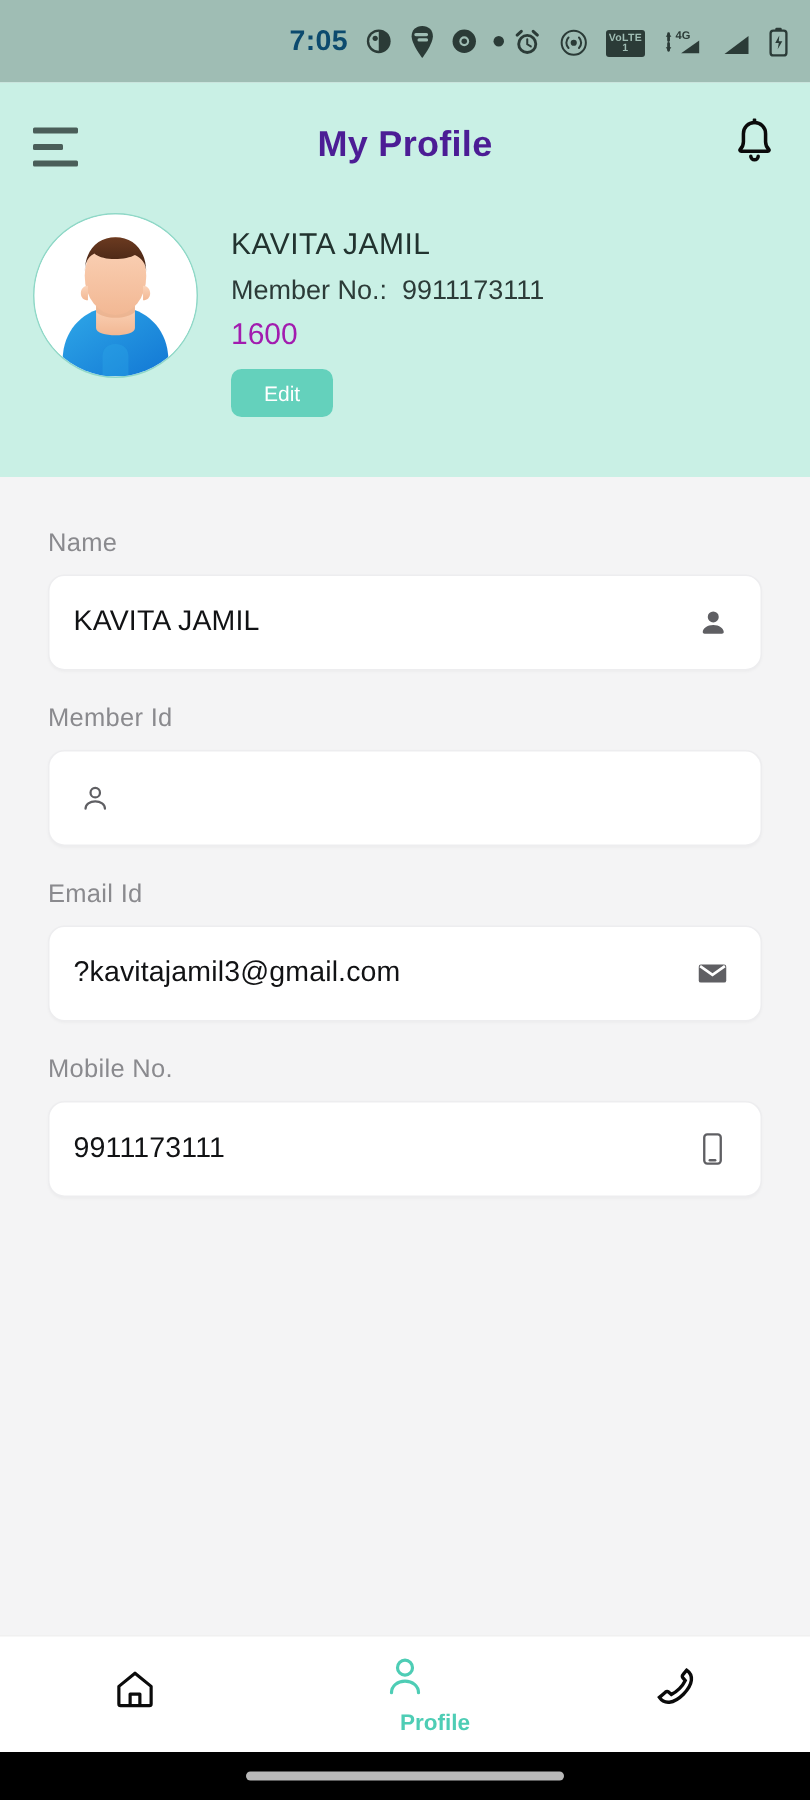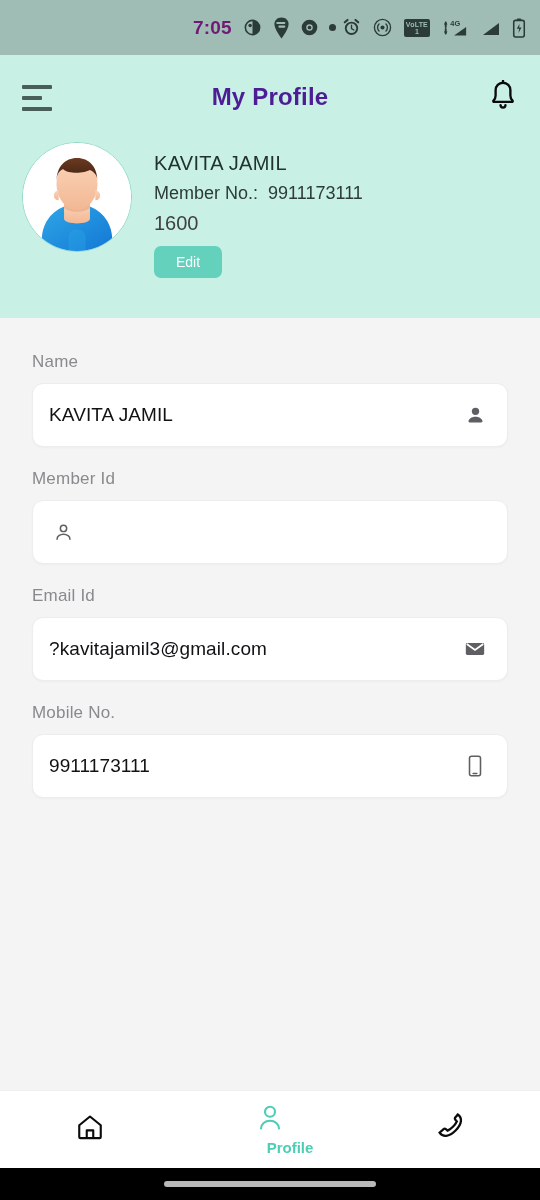--- a/index.html
+++ b/index.html
@@ -11,22 +11,22 @@
   }
   .phone { width:540px; height:1200px; position:relative; display:flex; flex-direction:column; }
 
   
   .statusbar{
     height:55px; background:#9FBDB4; flex:0 0 55px;
     display:flex; align-items:center; padding:0 14px; gap:0;
     color:#2B3B37;
   }
   .sb-left{ flex:1; display:flex; align-items:center; justify-content:flex-end; gap:11px; padding-right:6px;}
-  .sb-time{ font-size:19px; font-weight:600; letter-spacing:.2px; color:#701a75; }
-  .sb-right{ display:flex; align-items:center; gap:12px; }
+  .sb-time{ font-size:19px; font-weight:600; letter-spacing:.2px; color:#0c4a6e; }
+  .sb-right{ display:flex; align-items:flex-end; gap:12px; }
   .sb-ico{ display:inline-flex; align-items:center; justify-content:center; }
   .sb-dot{ width:7px; height:7px; border-radius:50%; background:#2B3B37; display:inline-block;}
   .volte{
     font-size:7px; font-weight:700; line-height:7px; color:#9FBDB4;
     background:#2B3B37; border-radius:2px; padding:2px 2px; text-align:center;
     display:flex; flex-direction:column; align-items:center; letter-spacing:.2px;
   }
   .sig4g{ position:relative; display:flex; align-items:flex-end; }
 
   
@@ -52,21 +52,21 @@
   .profile-row{ display:flex; padding:0 22px; margin-top:2px; }
   .avatar-wrap{
     width:110px; height:110px; border-radius:50%;
     background:#FFFFFF; border:1px solid #8FD8C7; overflow:hidden;
     flex:0 0 110px; position:relative;
   }
   .avatar-wrap svg{ display:block; width:100%; height:100%; }
   .pinfo{ margin-left:22px; padding-top:6px; }
   .pname{ font-size:20px; color:#22332F; letter-spacing:.3px; line-height:30px;}
   .pmobile{ font-size:18px; color:#2C3B38; line-height:30px; }
-  .ppoints{ font-size:20px; color:#404040; line-height:30px; }
+  .ppoints{ font-size:20px; color:#a21caf; line-height:30px; }
   .edit-btn{
     margin-top:8px; display:inline-block; background:#64D1BC; color:#FFFFFF;
     font-size:14px; padding:8px 22px; border-radius:7px; border:none;
     cursor:pointer; font-family:inherit;
   }
 
   
   .form{ flex:1 1 auto; background:#F4F4F5; padding:34px 32px 0 32px; overflow:hidden; }
   .field{ margin-bottom:22px; }
   .field-label{ font-size:17px; color:#8A8A8E; margin-bottom:11px; letter-spacing:.2px;}

